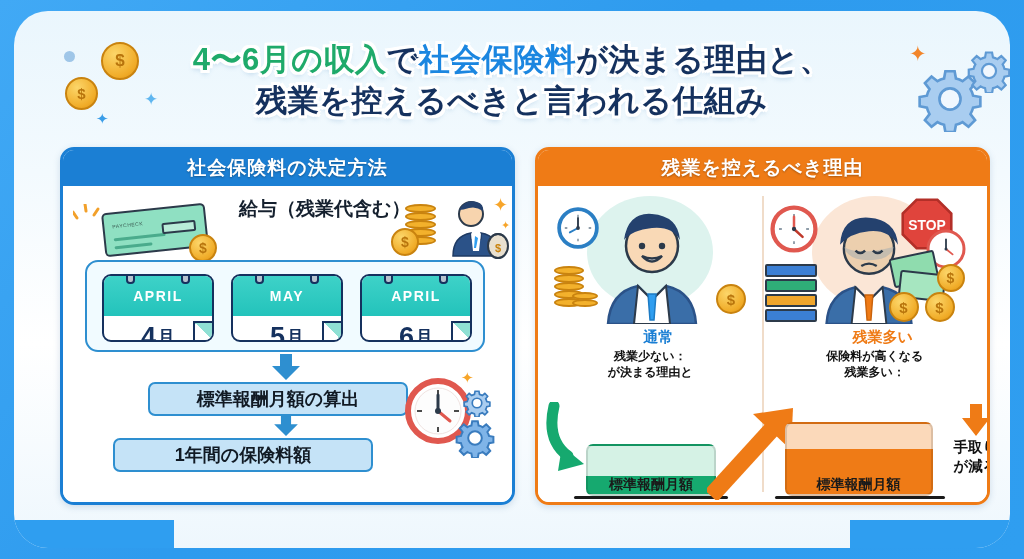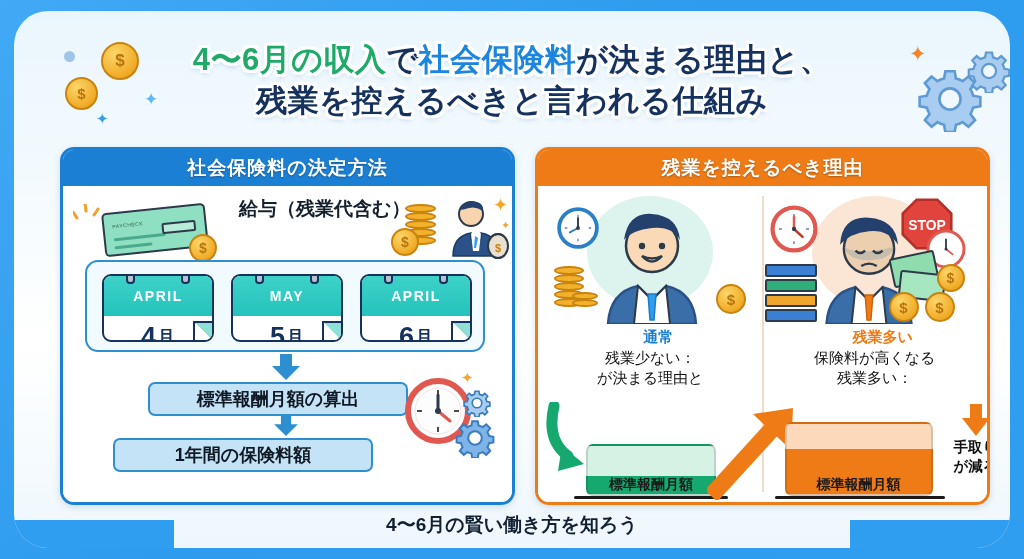--- a/index.html
+++ b/index.html
@@ -91,21 +91,21 @@
   .half.l { left:0; } .half.r { left:50%; }
   .person-stage { position:absolute; left:0; top:6px; width:100%; height:136px; }
   .blob { position:absolute; left:50%; top:4px; transform:translateX(-50%);
     width:126px; height:112px; border-radius:50%; }
   .blob.g { background:#ddf3ee; } .blob.o { background:#fbe6d6; }
 
   .tag { position:absolute; left:8px; top:142px; width:100%; text-align:center;
     font-size:15px; font-weight:bold; }
   .tag.blue { color:#1b7fd4; } .tag.orange { color:#ef7b16; }
   .sub { position:absolute; left:0; top:162px; width:100%; text-align:center;
-    font-size:15px; color:#111; line-height:1.35; font-weight:400; }
+    font-size:12px; color:#111; line-height:1.35; font-weight:700; }
 
   .barbox { position:absolute; border-radius:7px; overflow:hidden;
     border:2px solid rgba(0,0,0,.12); display:flex; align-items:flex-end;
     justify-content:center; }
   .barbox span { font-size:14px; color:#1a1a1a; font-weight:bold; padding-top:4px; white-space:nowrap;}
   #bar-normal { left:48px; top:258px; width:130px; height:52px;
     background:linear-gradient(180deg,#d5f2e5 0%,#d5f2e5 62%,#16a96f 62%,#16a96f 100%); }
   #bar-over   { left:22px; top:236px; width:148px; height:74px;
     background:linear-gradient(180deg,#fbd9ba 0%,#fbd9ba 36%,#ef7b16 36%,#ef7b16 100%); }
   .baseline { position:absolute; height:3px; background:#1a1a1a; border-radius:2px; }
@@ -458,16 +458,15 @@
           <div class="takehome">
             <div>手取り</div>
             <div>が減る</div>
           </div>
         </div>
       </div>
     </div>
 
     <div class="fbar" style="left:0;width:160px;"></div>
     <div class="fbar" style="right:0;width:160px;"></div>
-    <div class="footer">4〜6月の賢い働き方を知ろう</div>
 
   </div>
 </div>
 
 </body></html>

